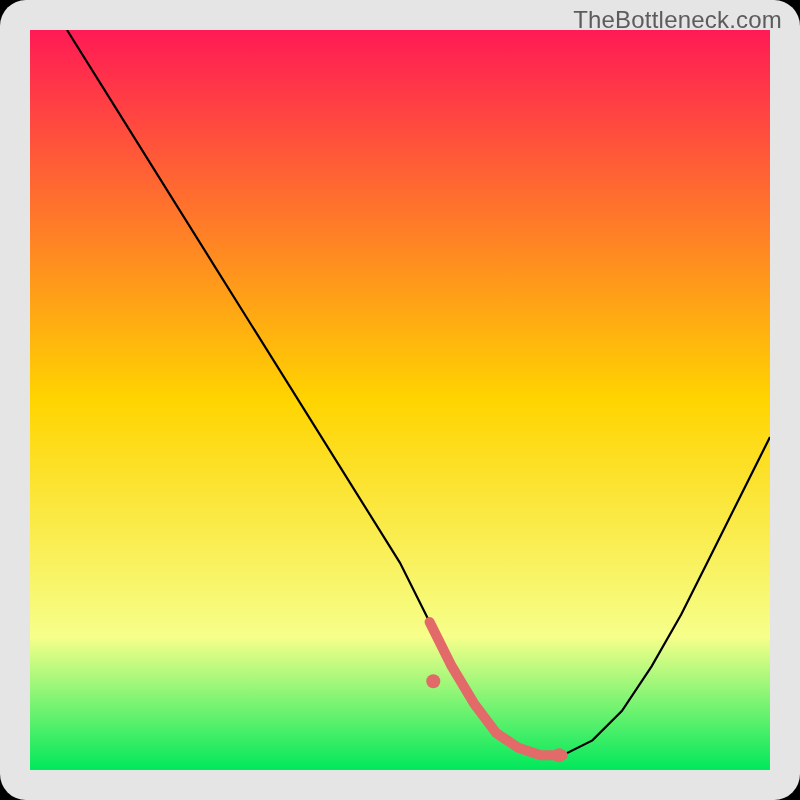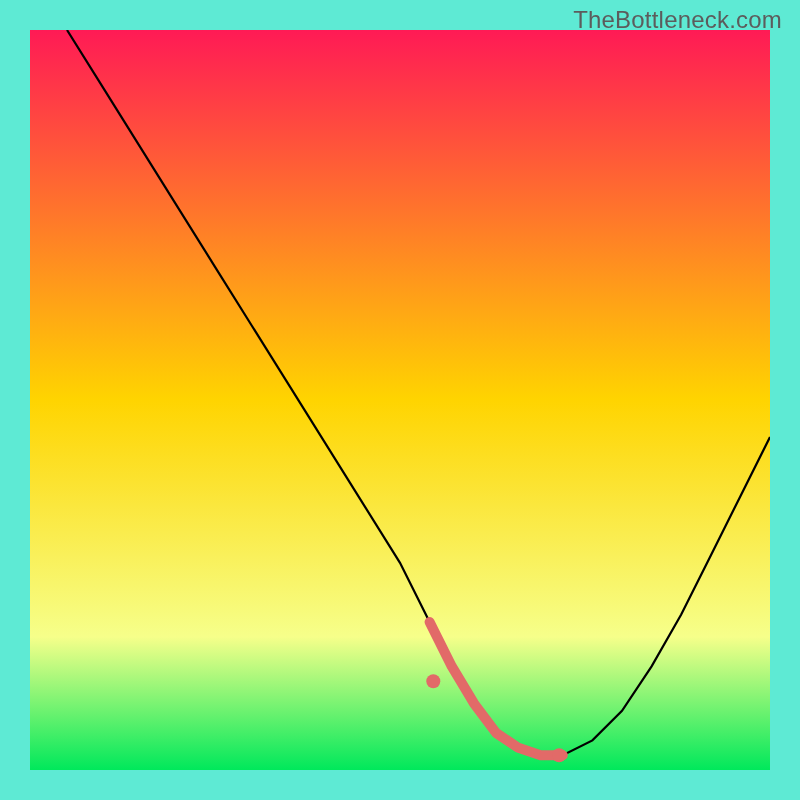--- a/index.html
+++ b/index.html
@@ -10,21 +10,22 @@
     background: #000;
     overflow: hidden;
     font-family: Arial, Helvetica, sans-serif;
   }
   .frame {
     position: absolute;
     left: 0;
     top: 0;
     width: 800px;
     height: 800px;
-    background: #5eead4;
+    background: #e5e5e5;
+    border-radius: 26px;
   }
   .watermark {
     position: absolute;
     top: 6px;
     right: 18px;
     color: #5c5c5c;
     font-size: 24px;
     font-weight: 500;
     letter-spacing: 0.2px;
     z-index: 10;

